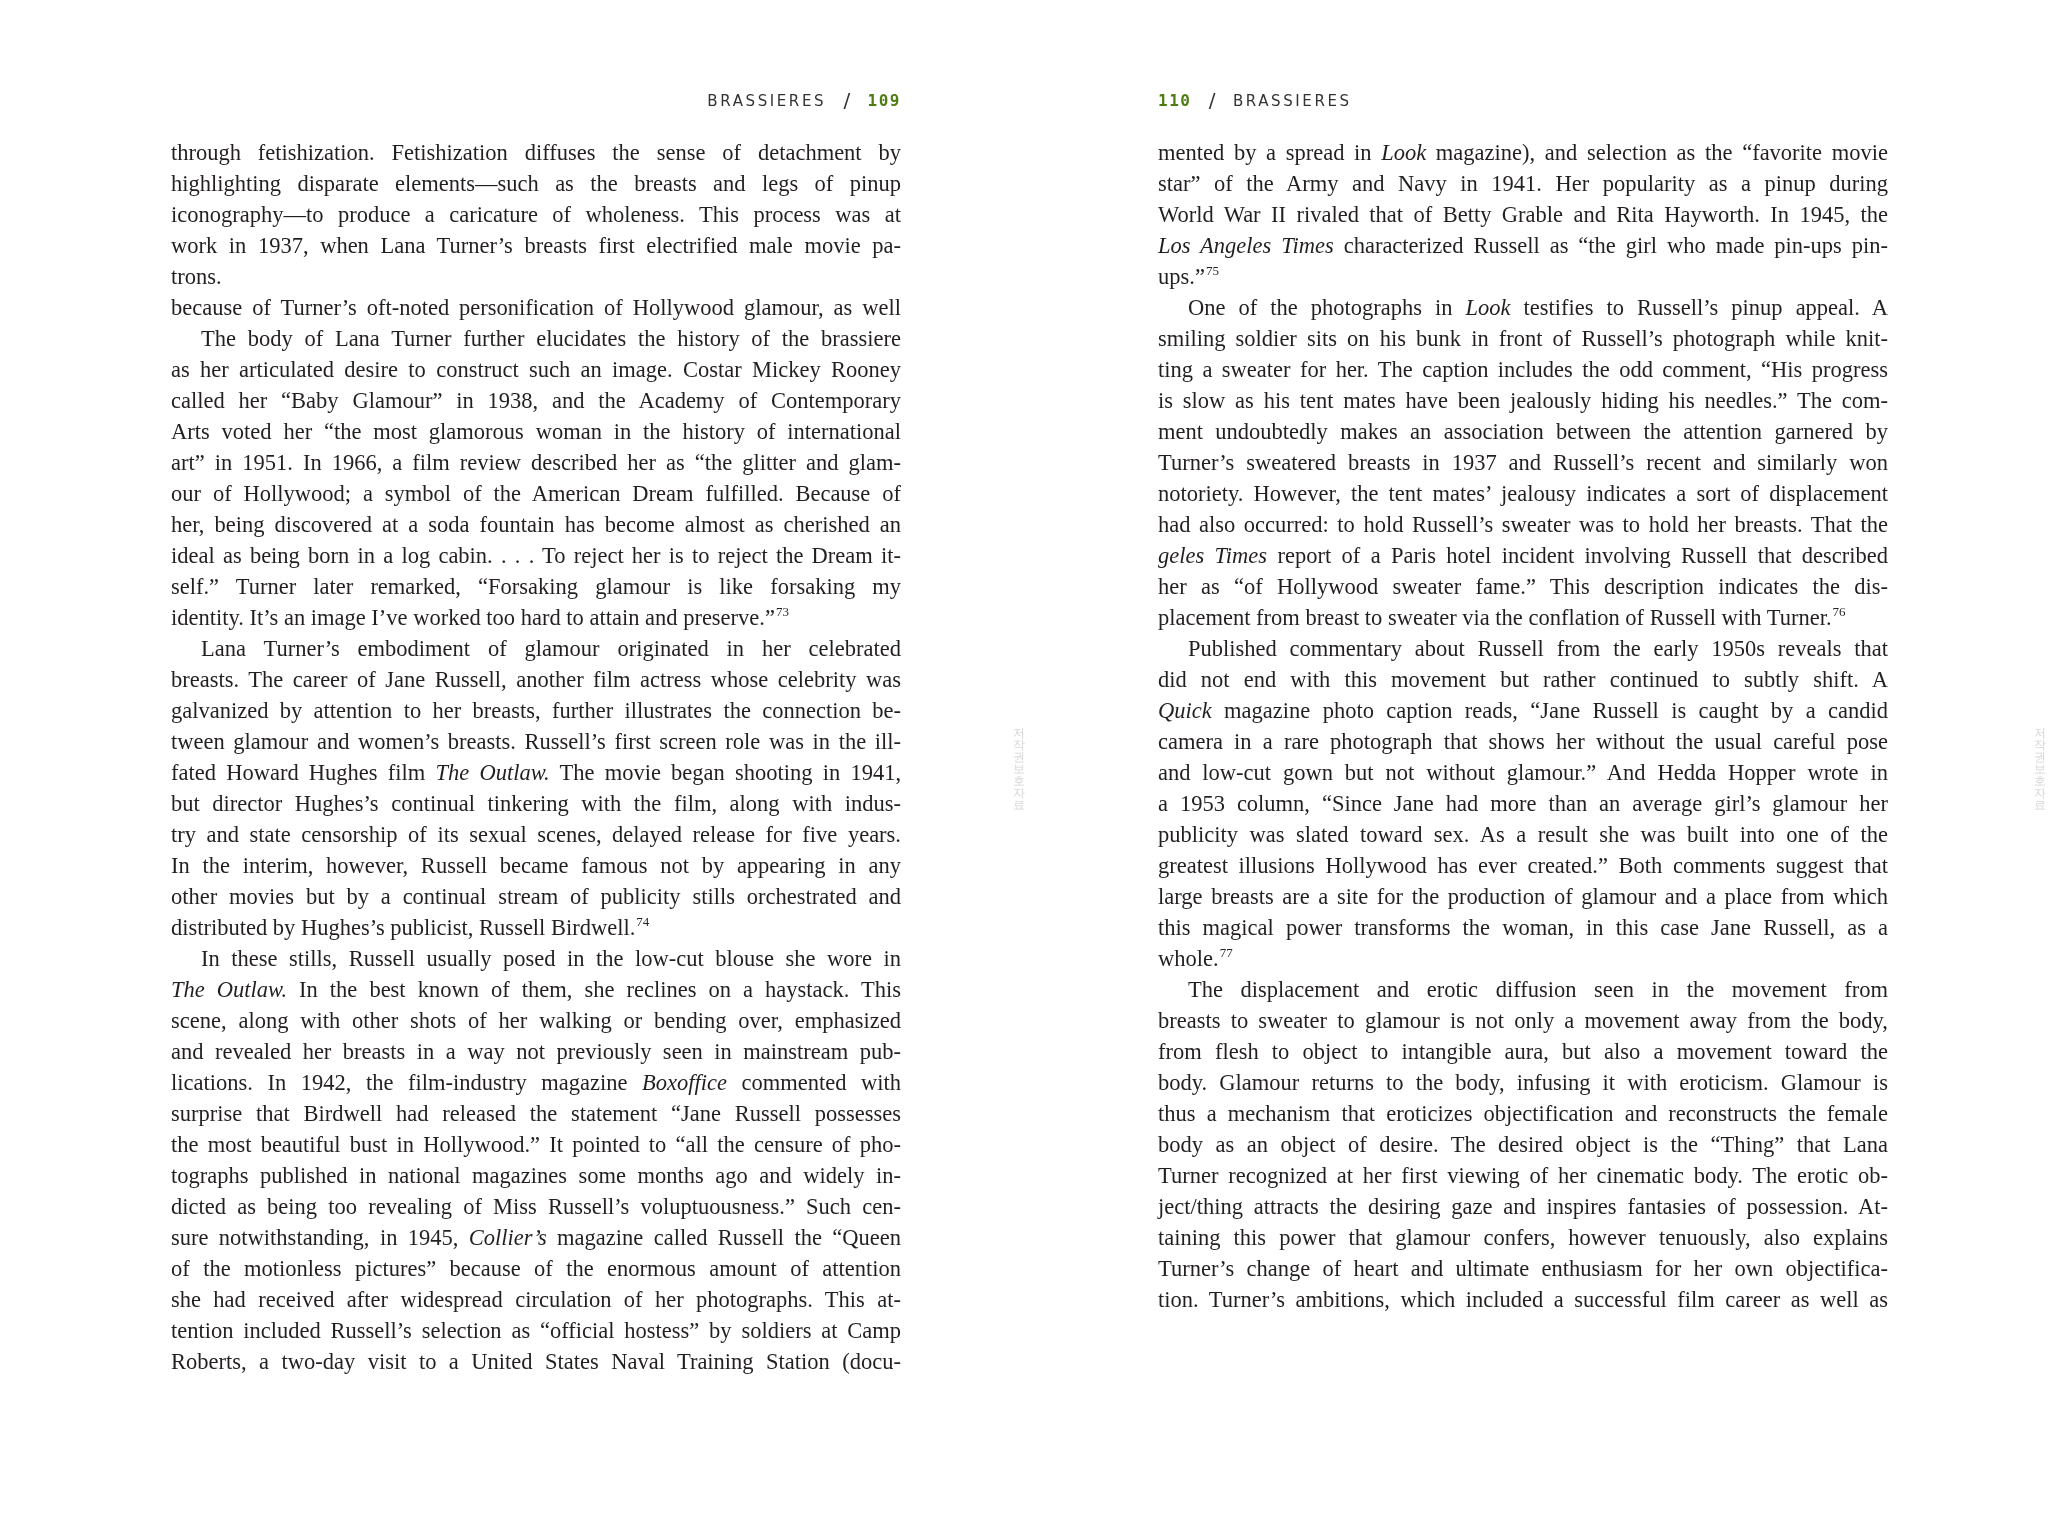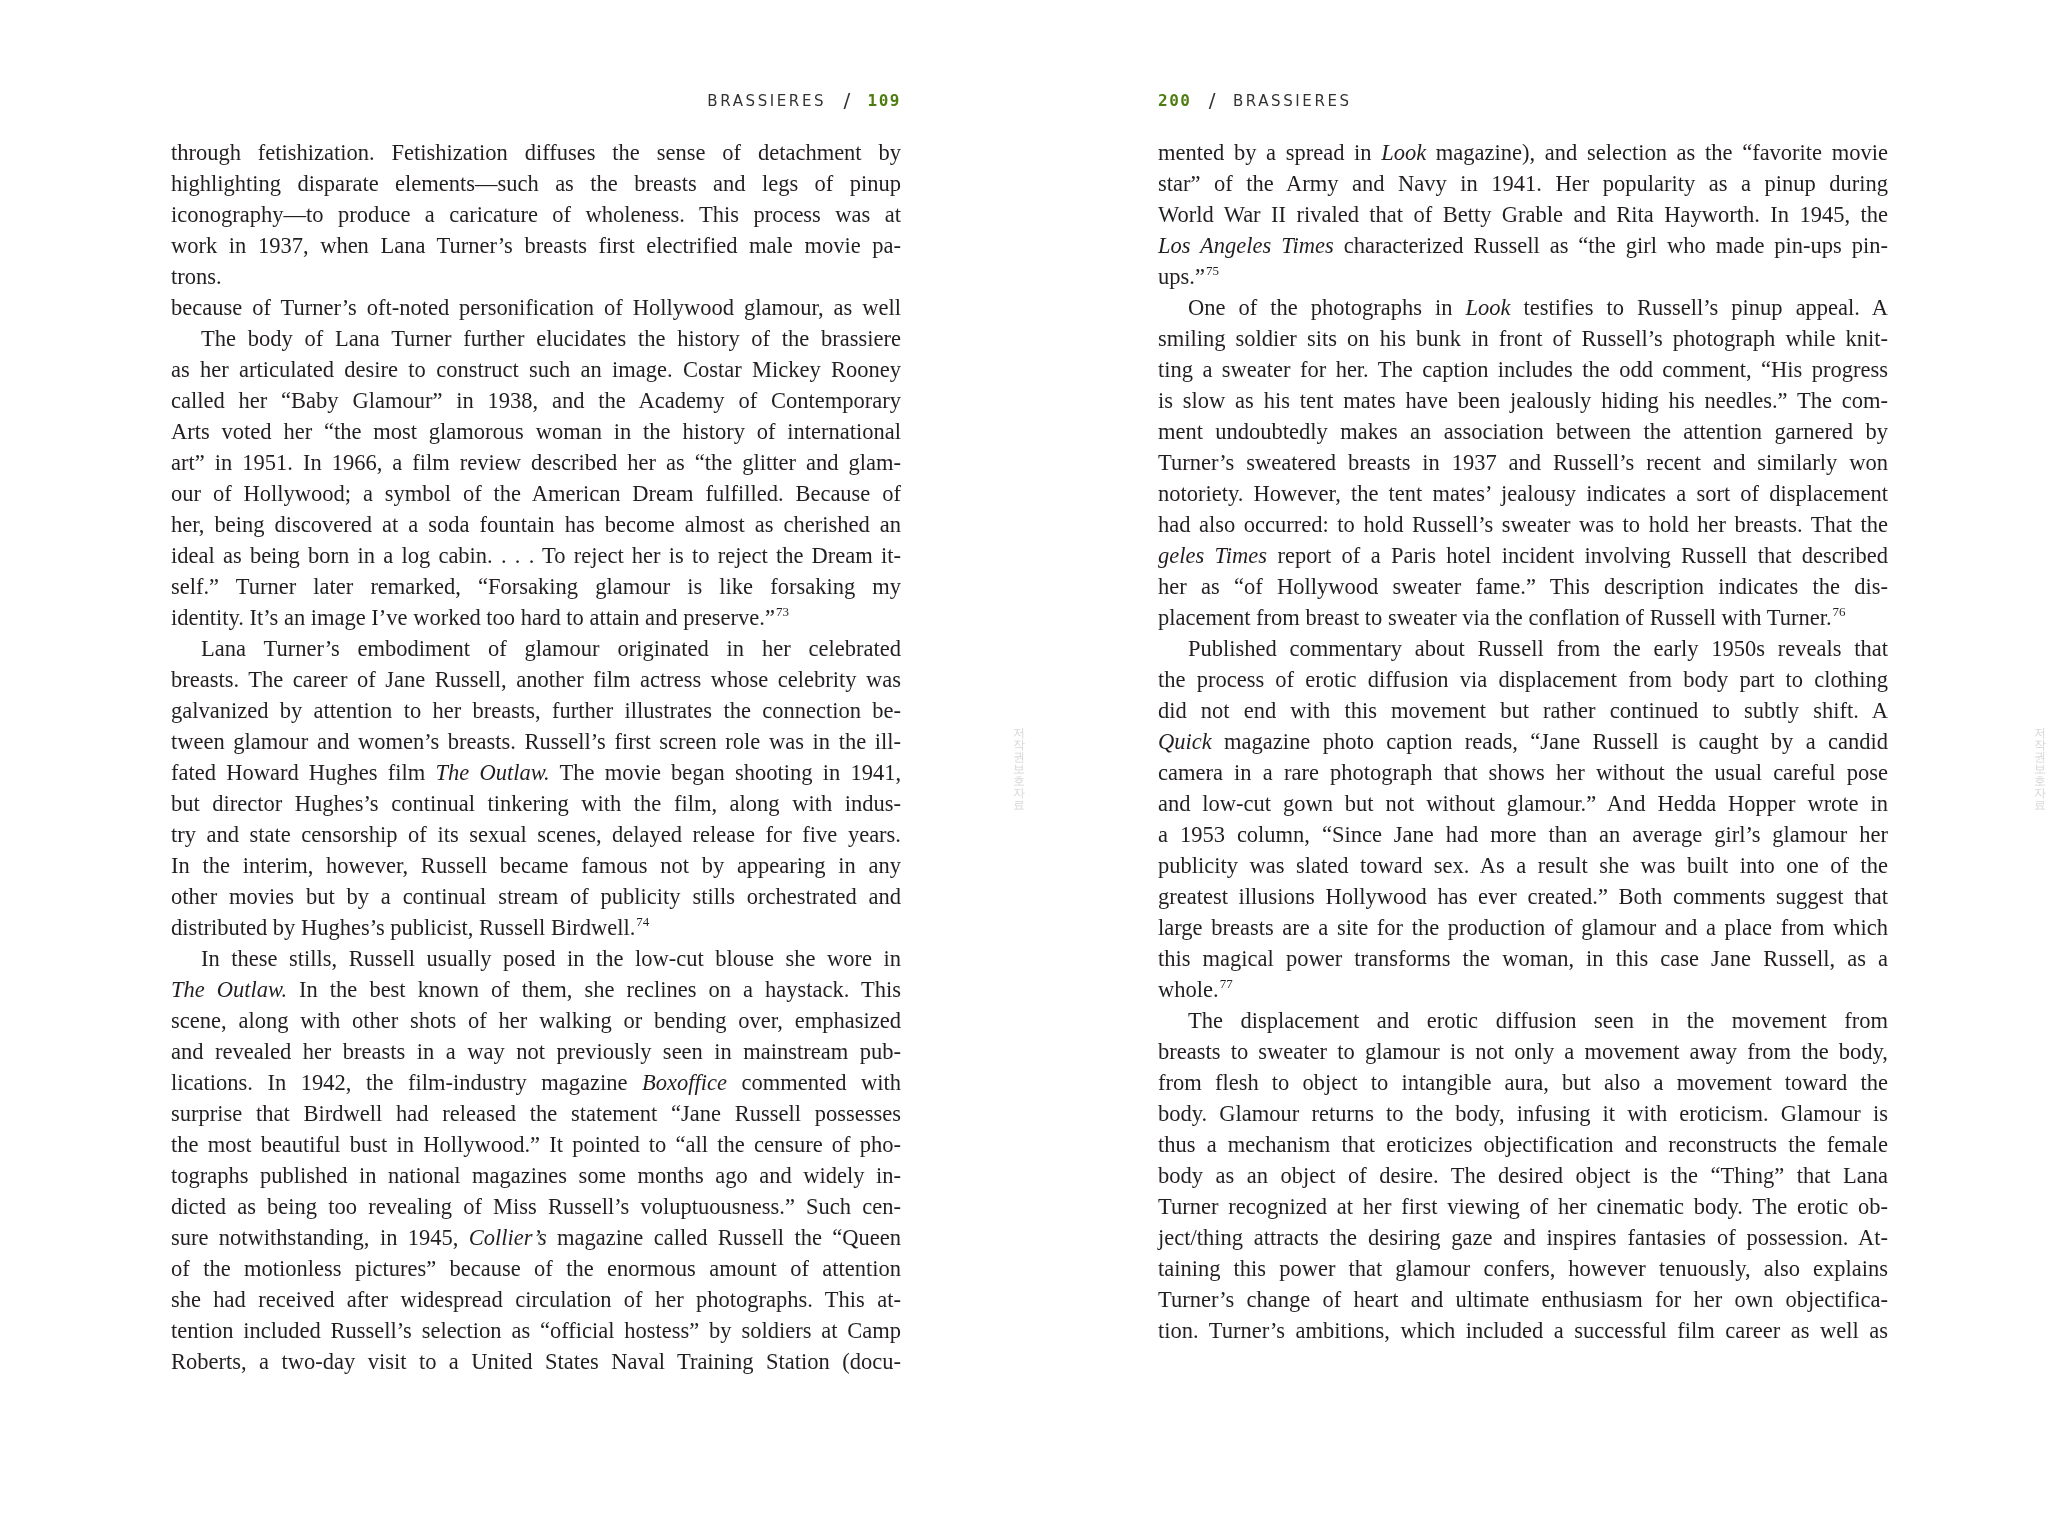--- a/index.html
+++ b/index.html
@@ -139,21 +139,21 @@
       <div class="line"><span>she had received after widespread circulation of her photographs. This at-</span></div>
       <div class="line"><span>tention included Russell’s selection as “official hostess” by soldiers at Camp</span></div>
       <div class="line"><span>Roberts, a two-day visit to a United States Naval Training Station (docu-</span></div>
     </div>
 </div>
 
 <div class="watermark w1">저작권 보호 자료</div>
 
 <div class="page right">
   <div class="running-head">
-    <span class="folio">200</span>
+    <span class="folio">110</span>
     <span class="slash">/</span>
     <span>BRASSIERES</span>
   </div>
   <div class="body-text">
       <div class="line"><span>mented by a spread in </span><i>Look</i><span> magazine), and selection as the “favorite movie</span></div>
       <div class="line"><span>star” of the Army and Navy in 1941. Her popularity as a pinup during</span></div>
       <div class="line"><span>World War II rivaled that of Betty Grable and Rita Hayworth. In 1945, the</span></div>
       <div class="line"><i>Los Angeles Times</i><span> characterized Russell as “the girl who made pin-ups pin-</span></div>
       <div class="line last"><span>ups.”</span><sup>75</sup></div>
       <div class="line indent"><span>One of the photographs in </span><i>Look</i><span> testifies to Russell’s pinup appeal. A</span></div>
@@ -161,21 +161,20 @@
       <div class="line"><span>ting a sweater for her. The caption includes the odd comment, “His progress</span></div>
       <div class="line"><span>is slow as his tent mates have been jealously hiding his needles.” The com-</span></div>
       <div class="line"><span>ment undoubtedly makes an association between the attention garnered by</span></div>
       <div class="line"><span>Turner’s sweatered breasts in 1937 and Russell’s recent and similarly won</span></div>
       <div class="line"><span>notoriety. However, the tent mates’ jealousy indicates a sort of displacement</span></div>
       <div class="line"><span>had also occurred: to hold Russell’s sweater was to hold her breasts. That the</span></div>
       <div class="line"><i>geles Times</i><span> report of a Paris hotel incident involving Russell that described</span></div>
       <div class="line"><span>her as “of Hollywood sweater fame.” This description indicates the dis-</span></div>
       <div class="line last"><span>placement from breast to sweater via the conflation of Russell with Turner.</span><sup>76</sup></div>
       <div class="line indent"><span>Published commentary about Russell from the early 1950s reveals that</span></div>
-      <div class="line"><span>the process of erotic diffusion via displacement from body part to clothing</span></div>
       <div class="line"><span>did not end with this movement but rather continued to subtly shift. A</span></div>
       <div class="line"><i>Quick</i><span> magazine photo caption reads, “Jane Russell is caught by a candid</span></div>
       <div class="line"><span>camera in a rare photograph that shows her without the usual careful pose</span></div>
       <div class="line"><span>and low-cut gown but not without glamour.” And Hedda Hopper wrote in</span></div>
       <div class="line"><span>a 1953 column, “Since Jane had more than an average girl’s glamour her</span></div>
       <div class="line"><span>publicity was slated toward sex. As a result she was built into one of the</span></div>
       <div class="line"><span>greatest illusions Hollywood has ever created.” Both comments suggest that</span></div>
       <div class="line"><span>large breasts are a site for the production of glamour and a place from which</span></div>
       <div class="line"><span>this magical power transforms the woman, in this case Jane Russell, as a</span></div>
       <div class="line last"><span>whole.</span><sup>77</sup></div>

